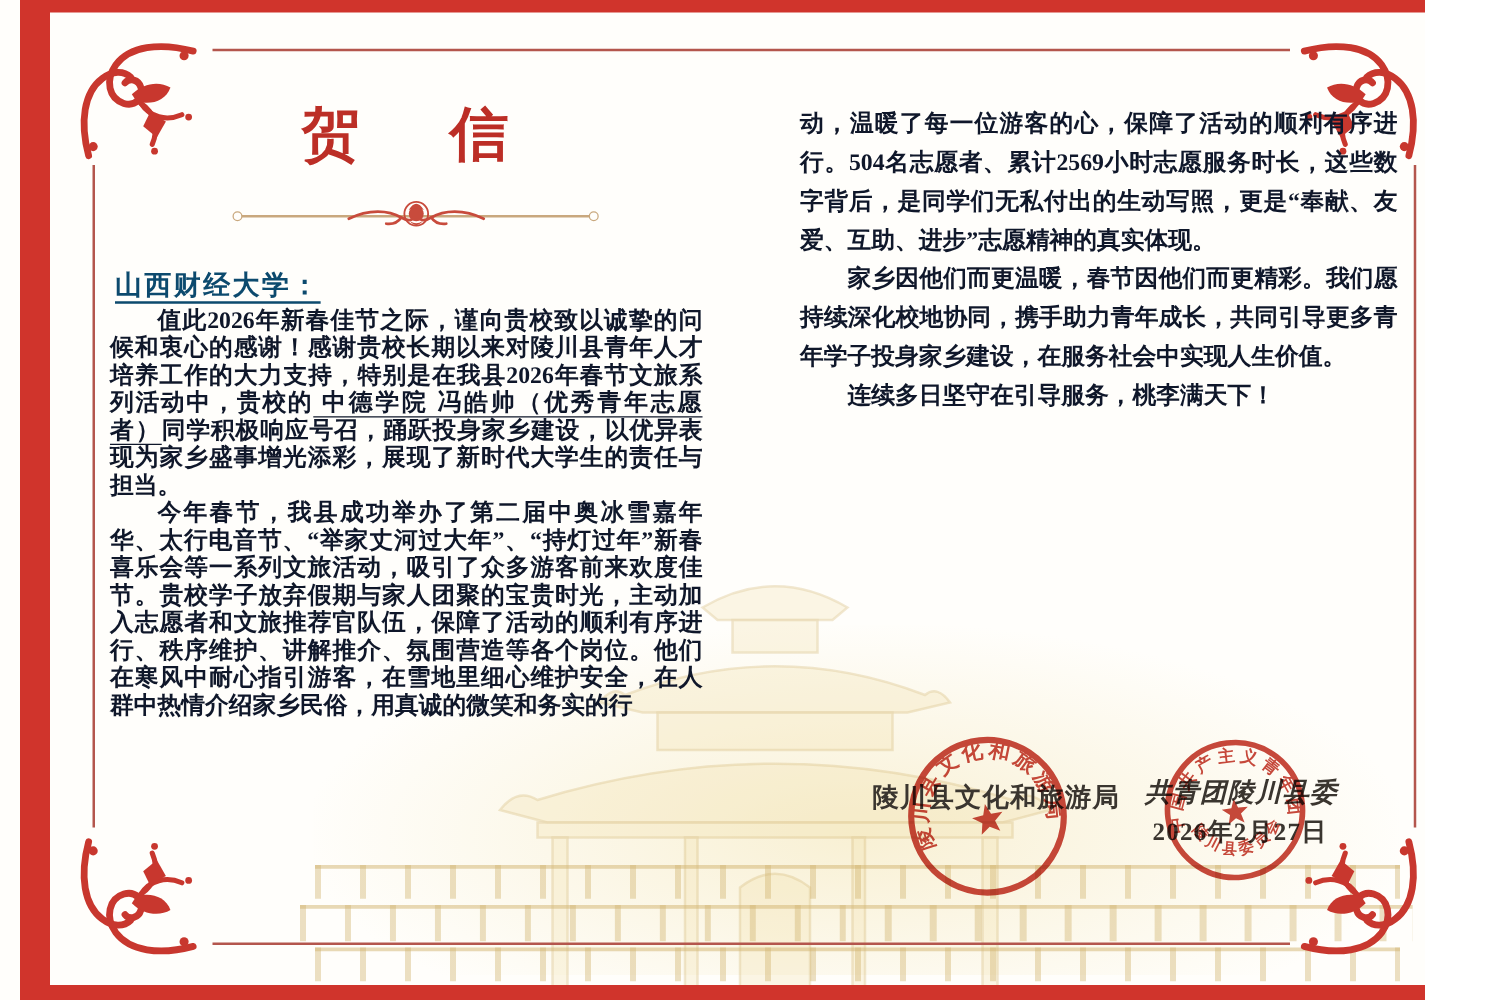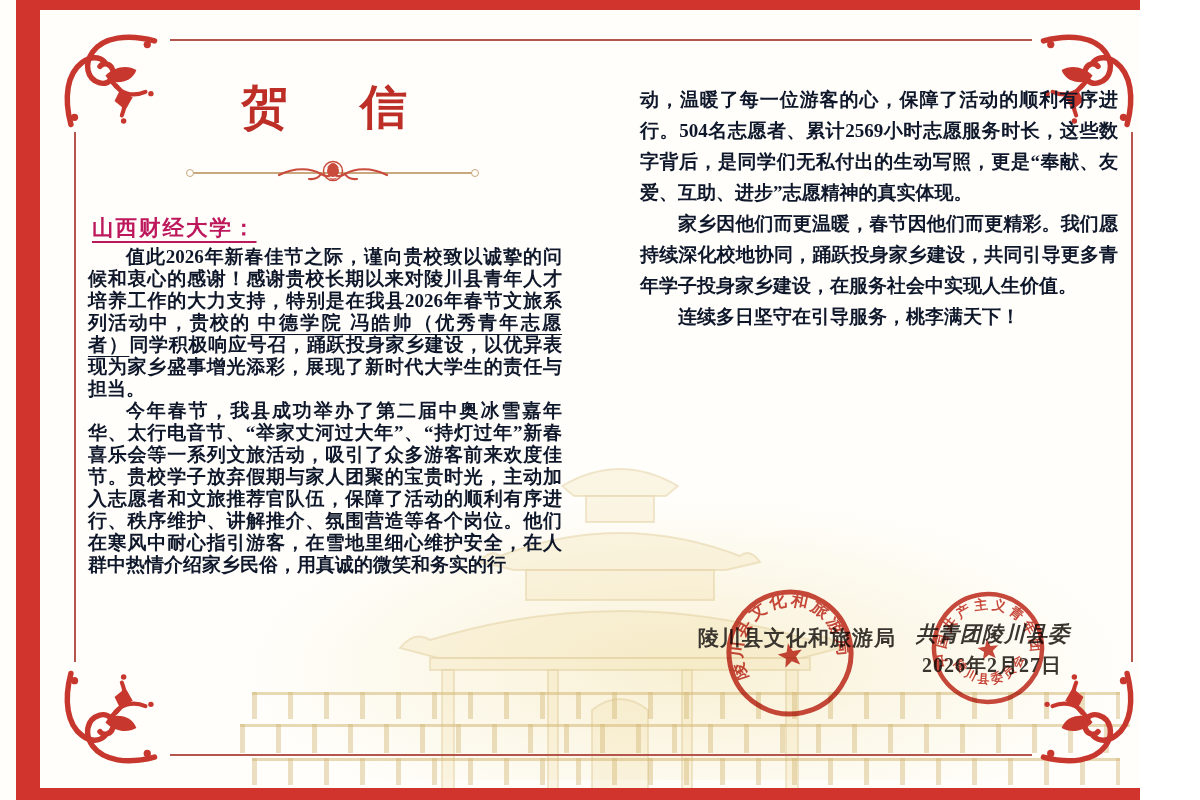--- a/index.html
+++ b/index.html
@@ -31,21 +31,21 @@
   .title{position:absolute;left:88px;top:76px;width:472px;margin:0;z-index:5;
          text-align:center;font-size:47px;font-weight:bold;color:#bc2e26;
          letter-spacing:30px;padding-left:30px;box-sizing:border-box;}
   .divider-line{position:absolute;left:192px;top:172px;width:282px;height:2px;background:#c9a87e;z-index:5;}
   .dot{position:absolute;width:6px;height:6px;border:1.5px solid #c9a87e;border-radius:50%;
        background:#fffefb;z-index:6;}
   .dot-l{left:186px;top:169px;} .dot-r{left:471px;top:169px;}
   .div-orn{position:absolute;left:275px;top:158px;width:116px;height:30px;z-index:6;}
   
   .recipient{position:absolute;left:92px;top:213px;z-index:5;font-size:21.5px;font-weight:bold;
-             color:#be185d;letter-spacing:2px;text-decoration:underline;text-underline-offset:6px;}
+             color:#0c4a6e;letter-spacing:2px;text-decoration:underline;text-underline-offset:6px;}
   .col{position:absolute;z-index:5;color:#0f172a;font-weight:600;text-align:justify;}
   .col-left{left:88px;top:246px;width:474px;font-size:19px;line-height:22px;}
   .col-right{left:640px;top:84px;width:478px;font-size:19px;line-height:31px;}
   .para{margin:0;text-indent:2em;}
   .para.no-indent{text-indent:0;}
   .hand{font-weight:800;text-decoration:underline;text-underline-offset:5px;letter-spacing:1px;}
   
   .sig{position:absolute;z-index:5;font-weight:bold;color:#3a352f;letter-spacing:1px;}
   .sig1{left:698px;top:624px;font-size:21px;}
   .sig2{left:916px;top:620px;font-size:21px;font-style:italic;}
@@ -139,21 +139,21 @@
 
   <div class="recipient">山西财经大学：</div>
 
   <div class="col col-left">
     <p class="para"><span>值此2026年新春佳节之际，谨向贵校致以诚挚的问候和衷心的感谢！感谢贵校长期以来对陵川县青年人才培养工作的大力支持，特别是在我县2026年春节文旅系列活动中，贵校的</span><span class="hand"> 中德学院 冯皓帅（优秀青年志愿者）</span><span>同学积极响应号召，踊跃投身家乡建设，以优异表现为家乡盛事增光添彩，展现了新时代大学生的责任与担当。</span></p>
     <p class="para">今年春节，我县成功举办了第二届中奥冰雪嘉年华、太行电音节、“举家丈河过大年”、“持灯过年”新春喜乐会等一系列文旅活动，吸引了众多游客前来欢度佳节。贵校学子放弃假期与家人团聚的宝贵时光，主动加入志愿者和文旅推荐官队伍，保障了活动的顺利有序进行、秩序维护、讲解推介、氛围营造等各个岗位。他们在寒风中耐心指引游客，在雪地里细心维护安全，在人群中热情介绍家乡民俗，用真诚的微笑和务实的行</p>
   </div>
 
   <div class="col col-right">
     <p class="para no-indent">动，温暖了每一位游客的心，保障了活动的顺利有序进行。504名志愿者、累计2569小时志愿服务时长，这些数字背后，是同学们无私付出的生动写照，更是“奉献、友爱、互助、进步”志愿精神的真实体现。</p>
-    <p class="para">家乡因他们而更温暖，春节因他们而更精彩。我们愿持续深化校地协同，踊跃投身家乡建设，共同引导更多青年学子投身家乡建设，在服务社会中实现人生价值。</p>
+    <p class="para">家乡因他们而更温暖，春节因他们而更精彩。我们愿持续深化校地协同，携手助力青年成长，共同引导更多青年学子投身家乡建设，在服务社会中实现人生价值。</p>
     <p class="para">连续多日坚守在引导服务，桃李满天下！</p>
   </div>
 
   <div class="sig sig1">陵川县文化和旅游局</div>
   <div class="sig sig2">共青团陵川县委</div>
   <div class="sig sig-date">2026年2月27日</div>
 
   <svg class="stamp stamp1" viewBox="0 0 136 136">
     <circle cx="68" cy="68" r="61" fill="none" stroke="#c13528" stroke-width="5"></circle>
     <path id="s1arc" d="M 26,92 A 48,48 0 1 1 110,92" fill="none"></path>

